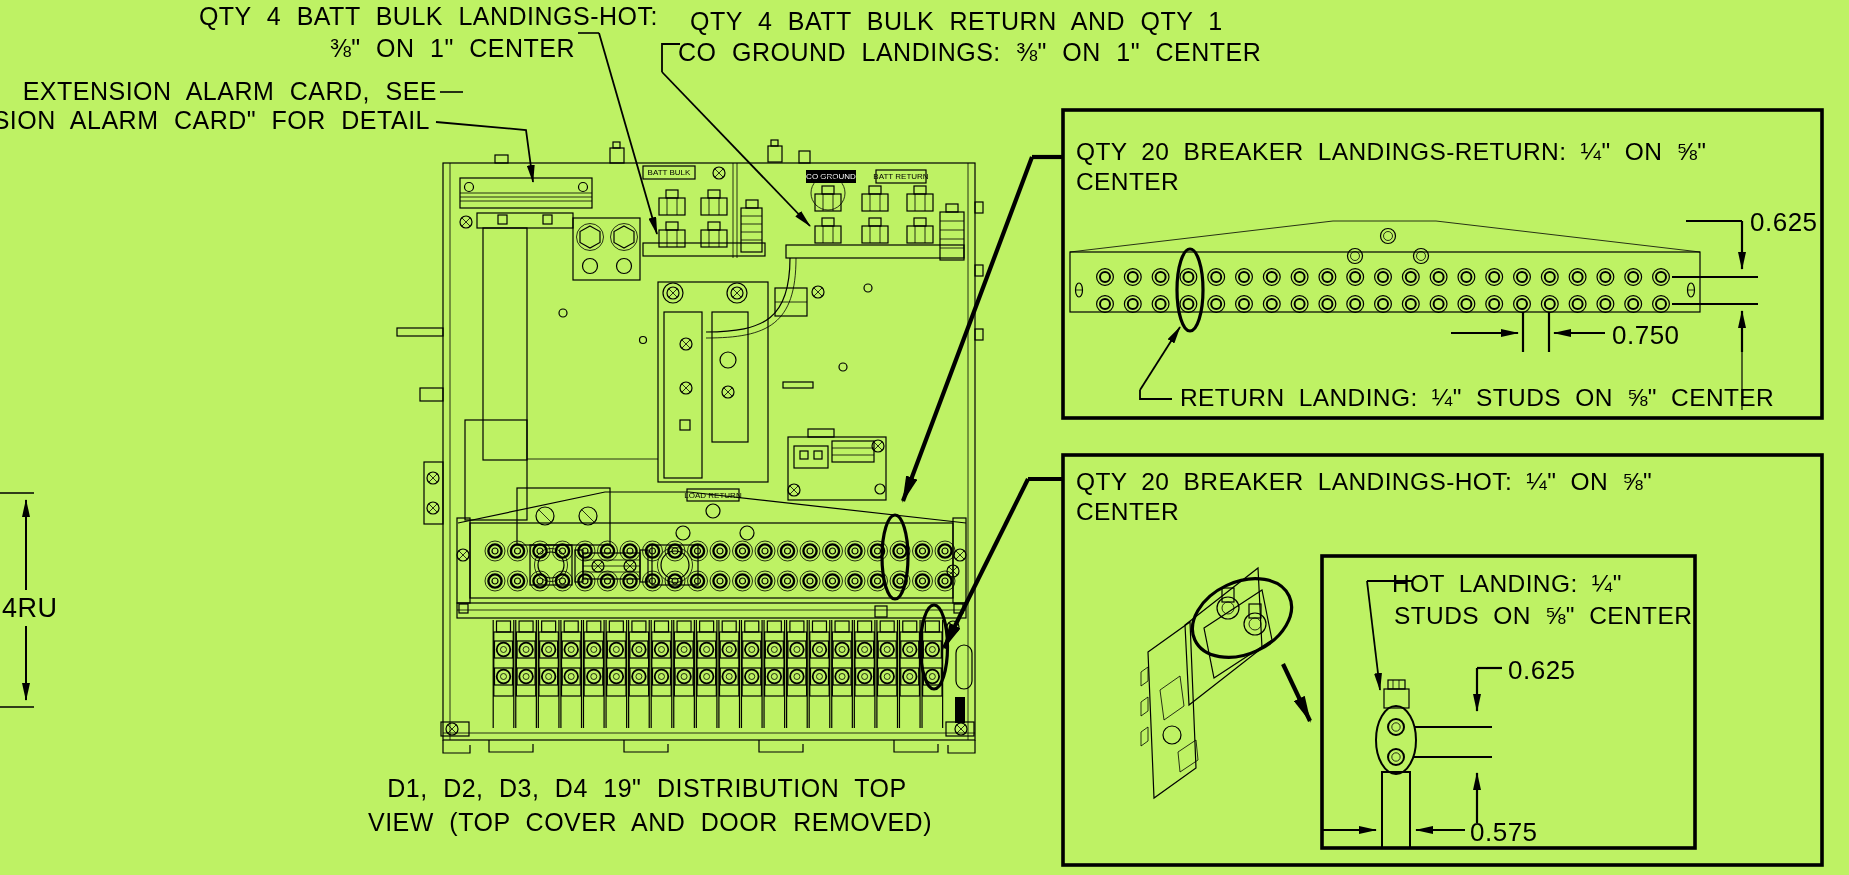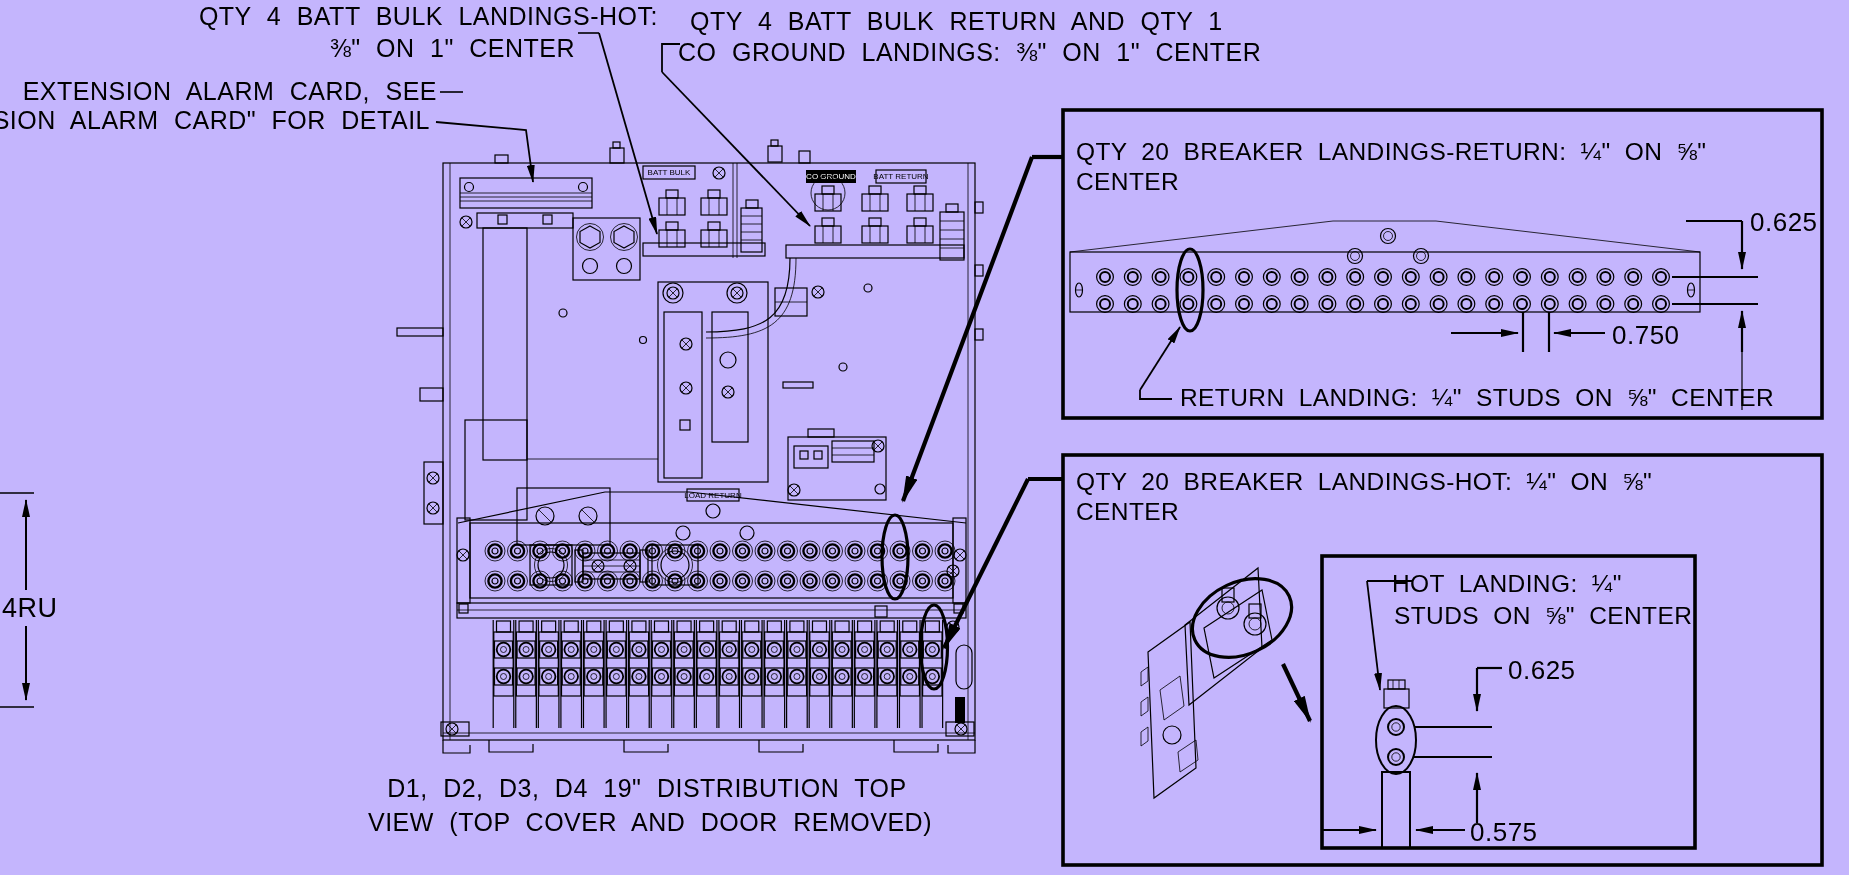--- a/index.html
+++ b/index.html
@@ -1,16 +1,16 @@
 <!DOCTYPE html>
 <html><head>
 <meta charset="utf-8">
 <style>
   html,body{margin:0;padding:0;background:#fff;}
-  #stage{position:relative;width:1849px;height:875px;background:#c4b5fd;overflow:hidden;}
+  #stage{position:relative;width:1849px;height:875px;background:#bef264;overflow:hidden;}
   svg{position:absolute;left:0;top:0;}
   .ln{stroke:#000;fill:none;stroke-width:1.2;}
   .ln08{stroke:#000;fill:none;stroke-width:0.8;}
   .ln2{stroke:#000;fill:none;stroke-width:2;}
   .ln16{stroke:#000;fill:none;stroke-width:1.6;}
   .dimln{stroke:#000;fill:none;stroke-width:2.2;}
   .ldr{stroke:#000;fill:none;stroke-width:1.8;}
   .thick{stroke:#000;fill:none;stroke-width:4.2;}
   .boxln{stroke:#000;fill:none;stroke-width:3.6;}
   .ell{stroke:#000;fill:none;stroke-width:3.2;}

